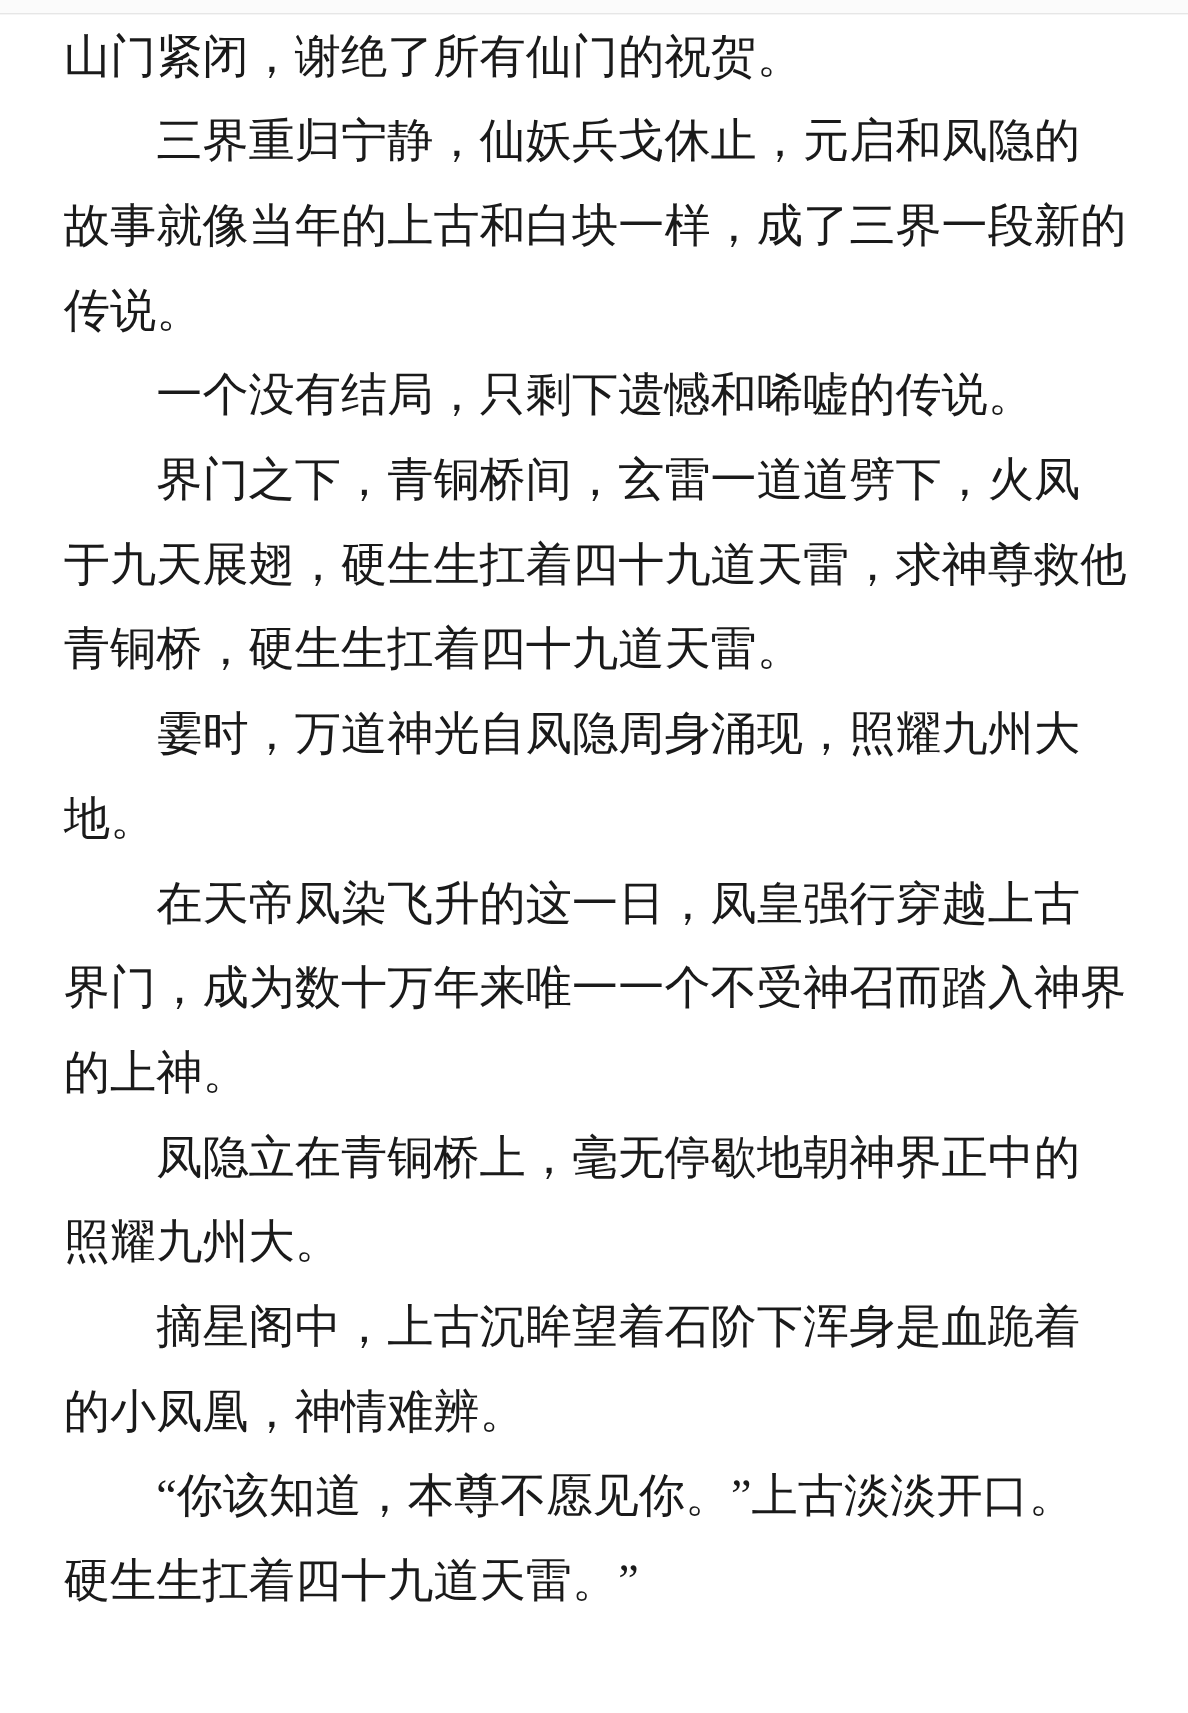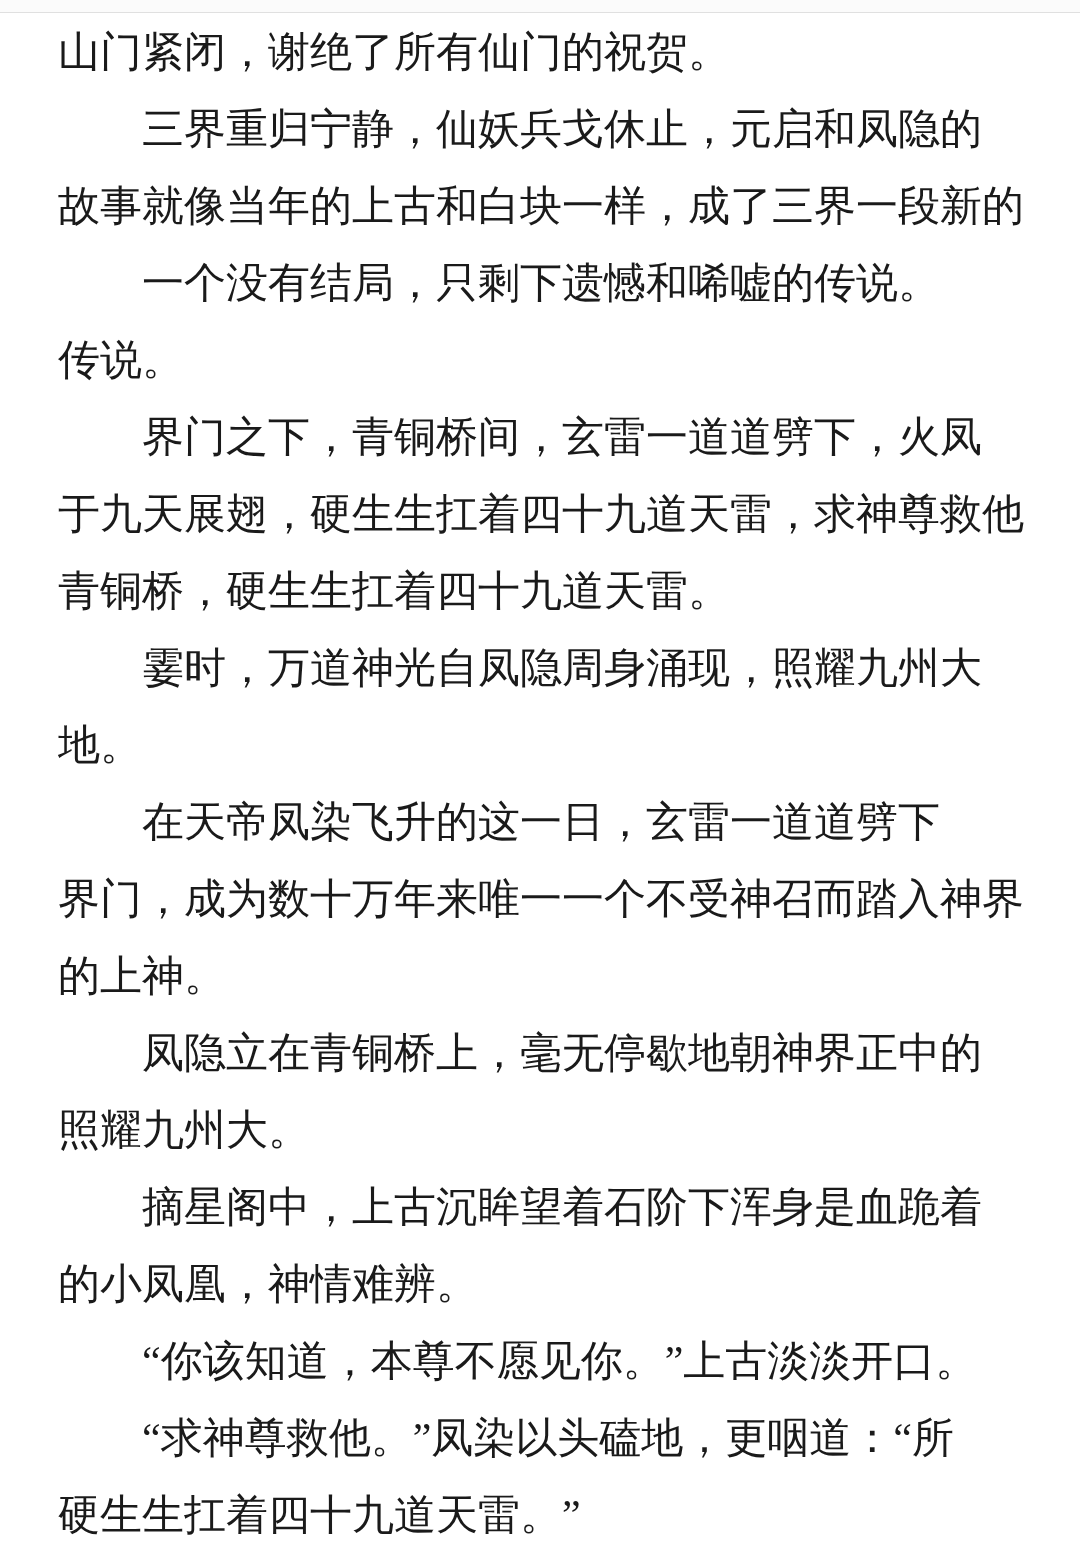--- a/index.html
+++ b/index.html
@@ -49,31 +49,30 @@
 </head>
 <body>
 
 <div class="reader-page">
   <div class="page-top-strip"></div>
 
   <div class="page-text">
     <div class="text-line">山门紧闭，谢绝了所有仙门的祝贺。</div>
     <div class="text-line indent">三界重归宁静，仙妖兵戈休止，元启和凤隐的</div>
     <div class="text-line">故事就像当年的上古和白块一样，成了三界一段新的</div>
+    <div class="text-line">传说。</div>
     <div class="text-line indent">一个没有结局，只剩下遗憾和唏嘘的传说。</div>
-    <div class="text-line">传说。</div>
     <div class="text-line indent">界门之下，青铜桥间，玄雷一道道劈下，火凤</div>
     <div class="text-line">于九天展翅，硬生生扛着四十九道天雷，求神尊救他</div>
     <div class="text-line">青铜桥，硬生生扛着四十九道天雷。</div>
     <div class="text-line indent">霎时，万道神光自凤隐周身涌现，照耀九州大</div>
     <div class="text-line">地。</div>
-    <div class="text-line indent">在天帝凤染飞升的这一日，玄雷一道道劈下</div>
+    <div class="text-line indent">在天帝凤染飞升的这一日，凤皇强行穿越上古</div>
     <div class="text-line">界门，成为数十万年来唯一一个不受神召而踏入神界</div>
     <div class="text-line">的上神。</div>
     <div class="text-line indent">凤隐立在青铜桥上，毫无停歇地朝神界正中的</div>
     <div class="text-line">照耀九州大。</div>
     <div class="text-line indent">摘星阁中，上古沉眸望着石阶下浑身是血跪着</div>
     <div class="text-line">的小凤凰，神情难辨。</div>
     <div class="text-line indent">“你该知道，本尊不愿见你。”上古淡淡开口。</div>
-    <div class="text-line indent">“求神尊救他。”凤染以头磕地，更咽道：“所</div>
     <div class="text-line">硬生生扛着四十九道天雷。”</div>
   </div>
 </div>
 
 </body></html>

